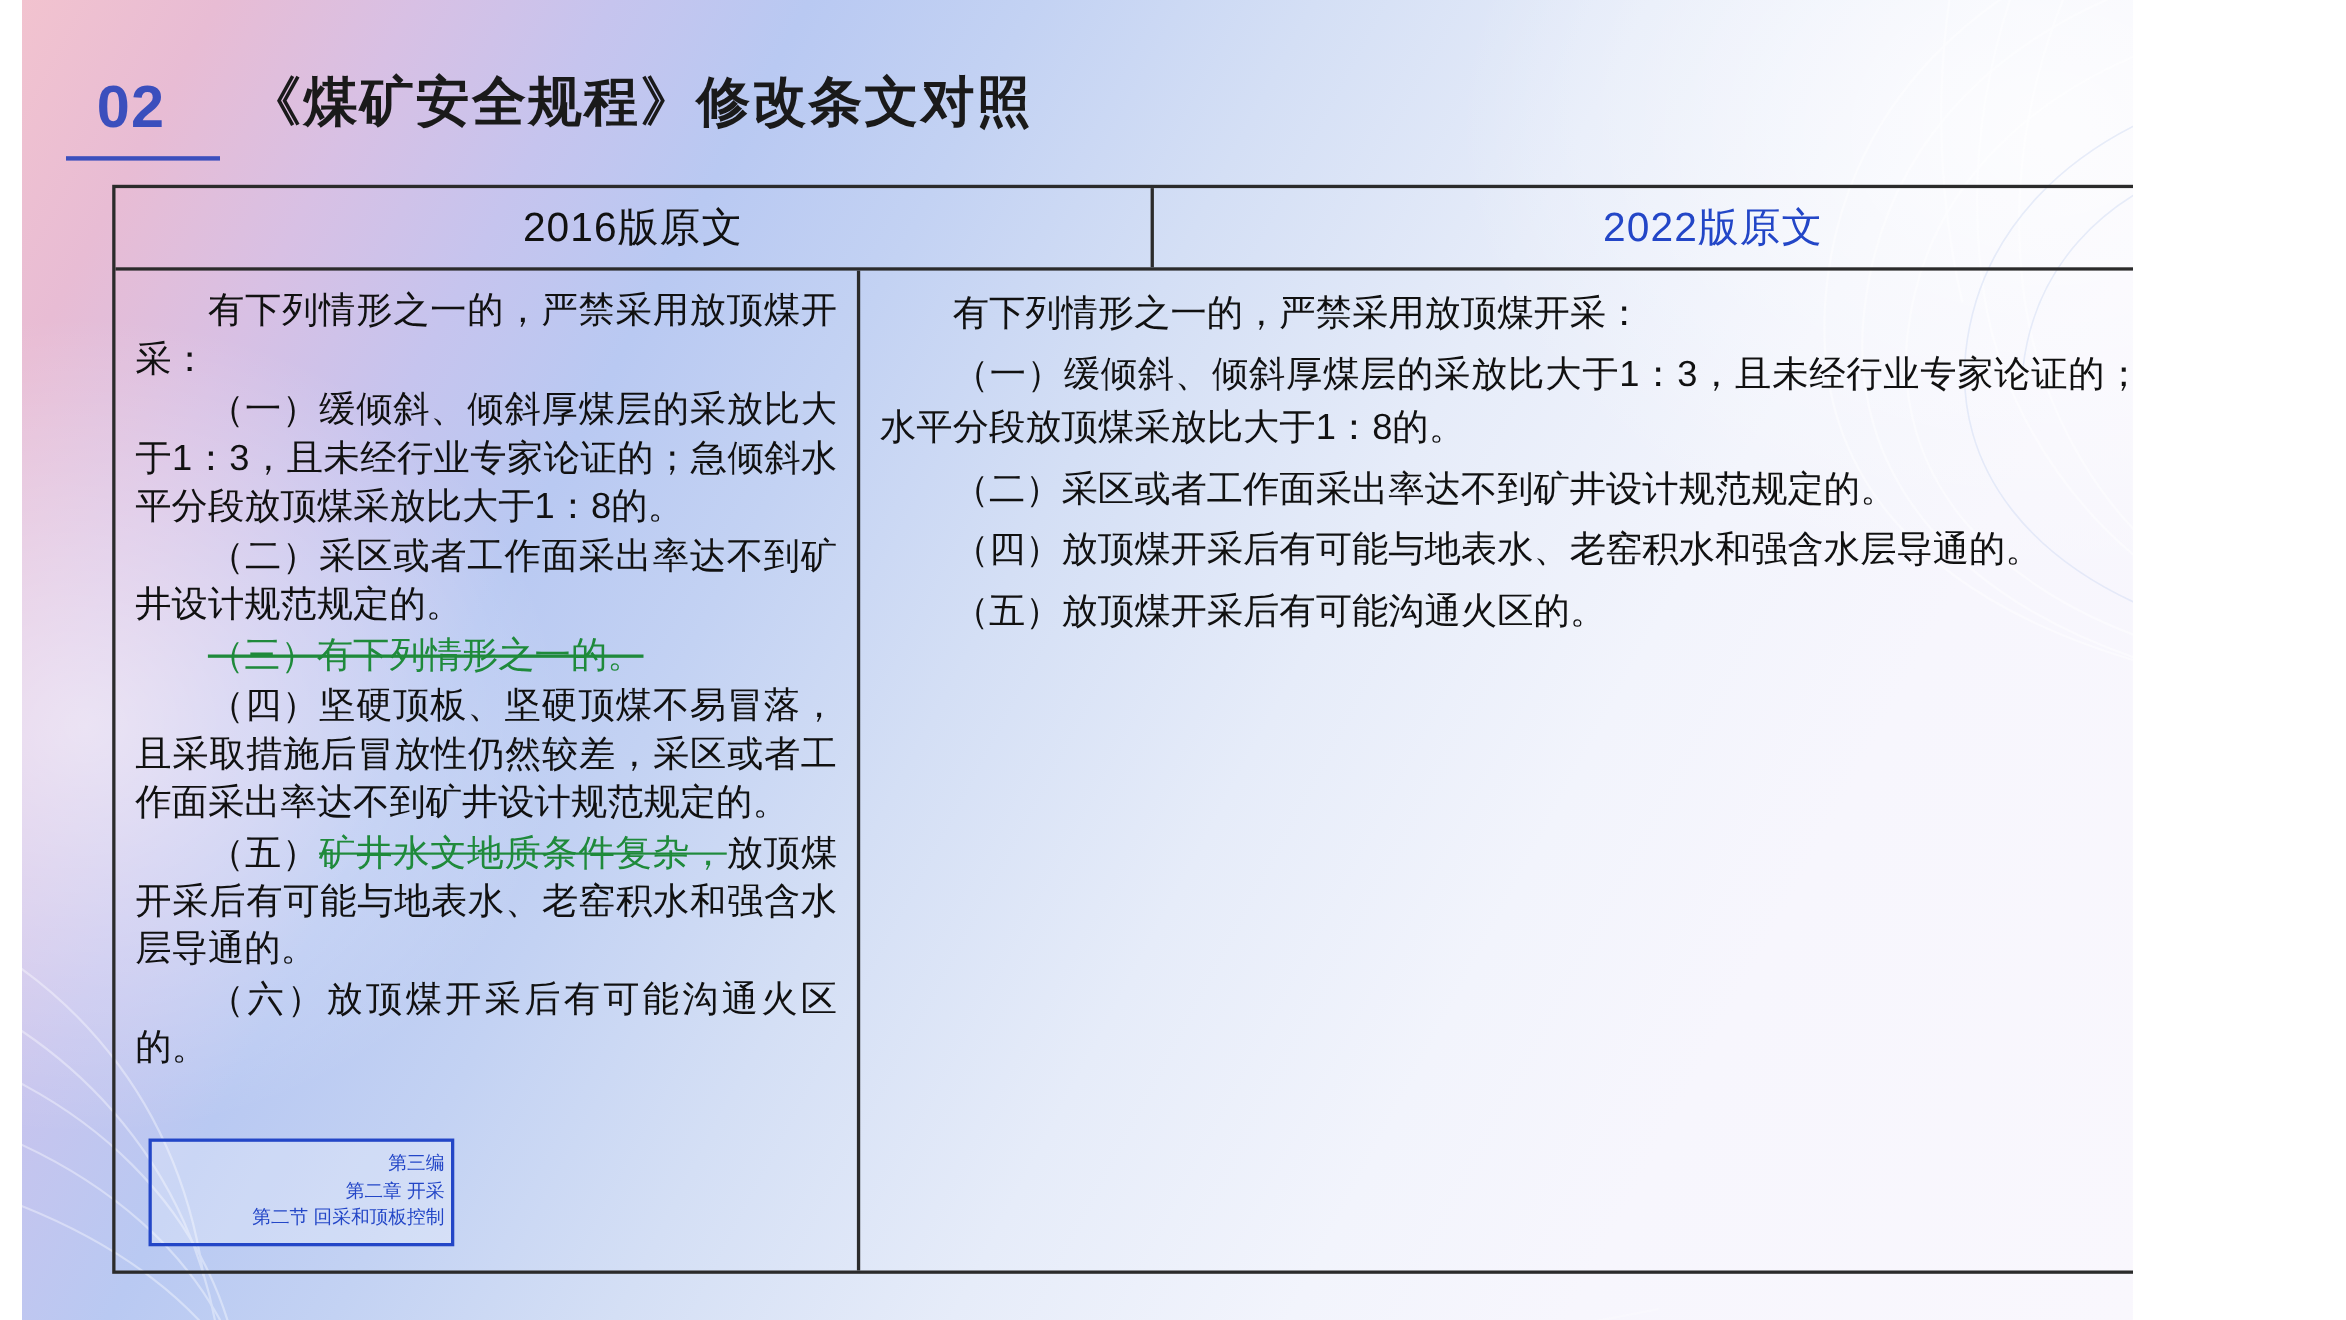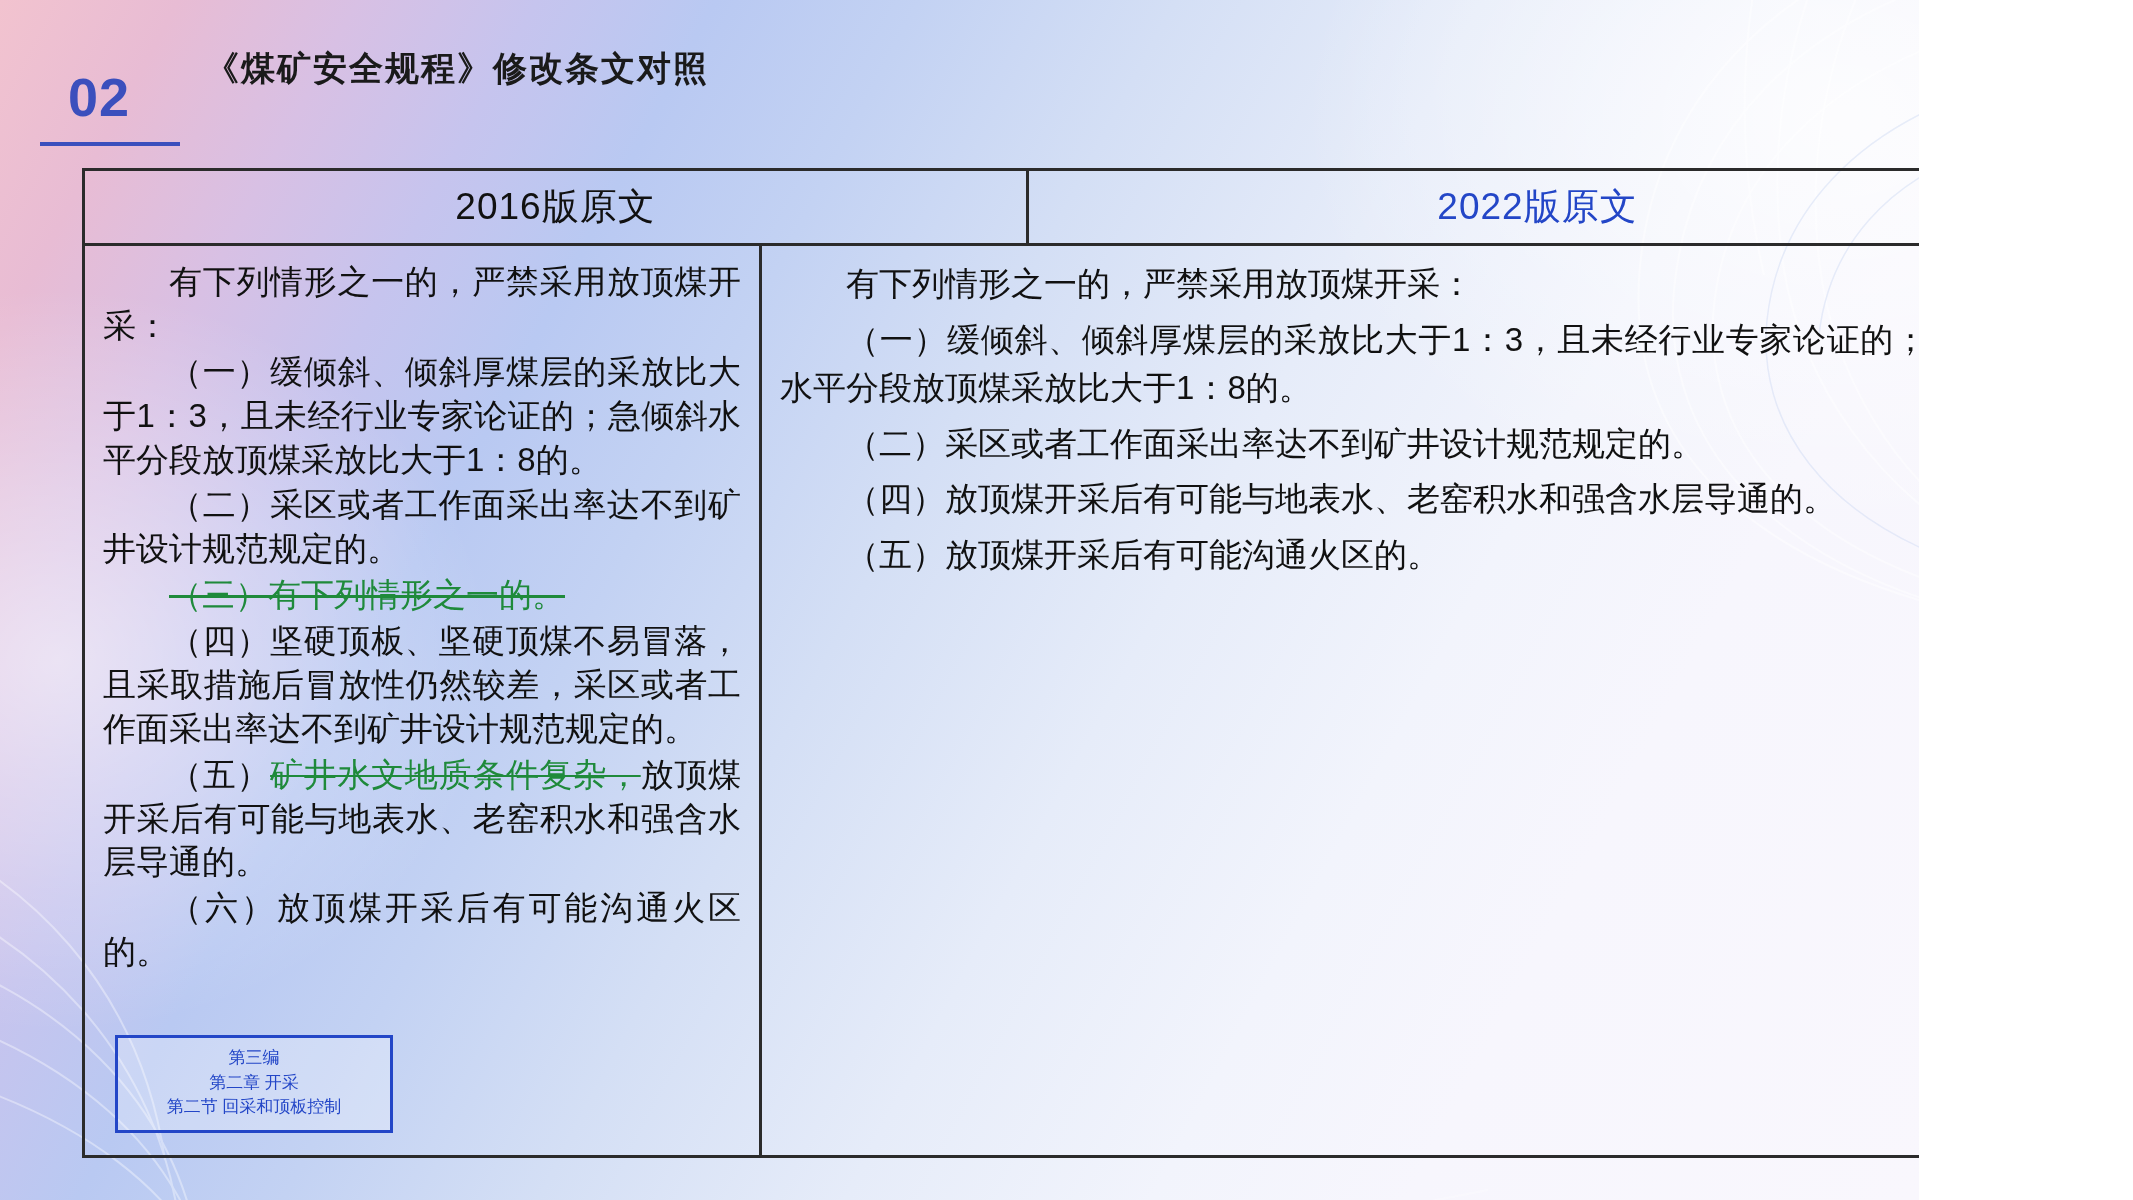--- a/index.html
+++ b/index.html
@@ -25,20 +25,21 @@
         #d8c0e4 14%,
         #c6c4ee 21%,
         #b9c9f2 28%,
         #c3d2f3 36%,
         #d4dff5 46%,
         #e6ecf9 58%,
         #f2f4fc 70%,
         #f7f6fd 80%,
         #f9f7fd 100%);
     overflow: hidden;
+    margin-left: 20px;
   }
   
   .deco {
     position: absolute;
     pointer-events: none;
   }
   .deco-tr { right: -60px; top: -120px; width: 760px; height: 760px; opacity: 0.55; }
   .deco-bl { left: -120px; bottom: -200px; width: 700px; height: 640px; opacity: 0.5; }
   .deco-bc { left: 15%; bottom: -260px; width: 1200px; height: 520px; opacity: 0.4; }
 
@@ -64,22 +65,22 @@
     position: absolute;
     left: 40px;
     top: 108px;
     width: 140px;
     height: 4px;
     background: #3b4fbd;
   }
   .header-title {
     position: absolute;
     left: 205px;
-    top: 14px;
-    font-size: 34px;
+    top: 30px;
+    font-size: 49px;
     font-weight: bold;
     color: #1a1a1a;
     letter-spacing: 2px;
     line-height: 1.2;
     white-space: nowrap;
   }
 
   
   .cmp-table {
     position: absolute;
@@ -169,20 +170,21 @@
     box-sizing: border-box;
     padding: 8px 6px 10px 6px;
     text-align: center;
     background: rgba(255,255,255,0.25);
   }
   .source-line {
     font-size: 17px;
     color: #2346c7;
     line-height: 1.45;
     white-space: nowrap;
+    text-align: right;
   }
 </style>
 </head>
 <body>
 
 <div class="slide">
 
   <svg class="deco deco-tr" viewBox="0 0 760 760">
     <g fill="none" stroke="#ffffff" stroke-width="2" opacity="0.8">
       <path d="M760,40 C560,90 430,220 420,400 C412,545 500,660 700,720"></path>

